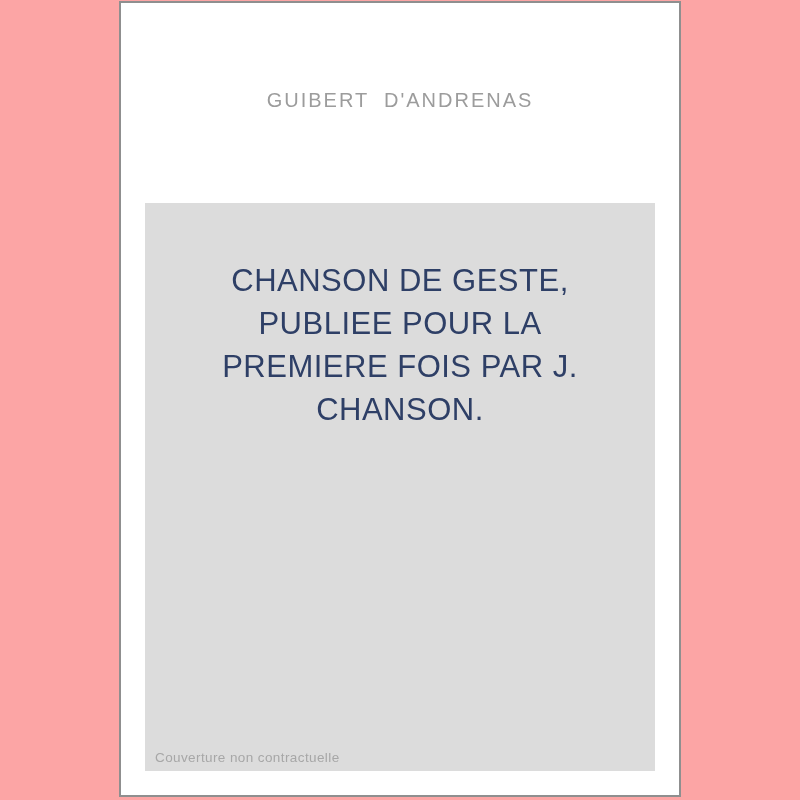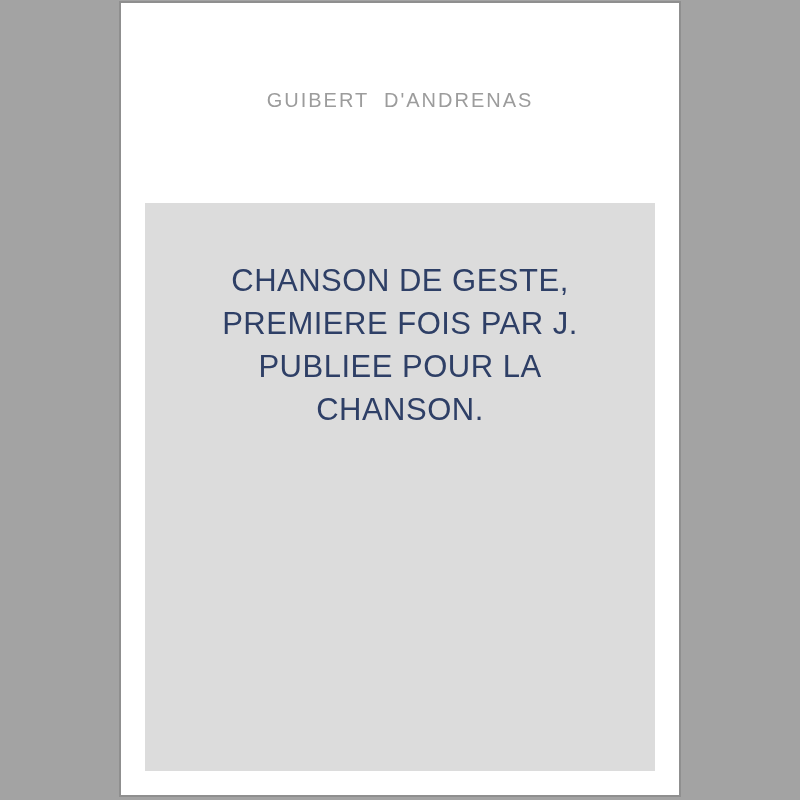--- a/index.html
+++ b/index.html
@@ -10,21 +10,21 @@
     --disclaimer: #a7a7a7;
   }
   * { margin: 0; padding: 0; box-sizing: border-box; }
   html, body { width: 800px; height: 800px; background: #ffffff; }
   body { font-family: "Liberation Sans", sans-serif; }
 
   .canvas {
     position: relative;
     width: 800px;
     height: 800px;
-    background: #a3a3a3;
+    background: #fca5a5;
     overflow: hidden;
   }
 
   .book-cover {
     position: absolute;
     left: 119px;
     top: 1px;
     width: 562px;
     height: 796px;
     background: #ffffff;
@@ -76,21 +76,22 @@
 <body>
 
 <div class="canvas">
   <div class="book-cover">
 
     <div class="author-name">GUIBERT  D'ANDRENAS</div>
 
     <div class="cover-panel">
       <div class="cover-title">
         <div>CHANSON DE GESTE,</div>
+        <div>PUBLIEE POUR LA</div>
         <div>PREMIERE FOIS PAR J.</div>
-        <div>PUBLIEE POUR LA</div>
         <div>CHANSON.</div>
       </div>
 
+      <div class="disclaimer-text">Couverture non contractuelle</div>
     </div>
 
   </div>
 </div>
 
 </body></html>

